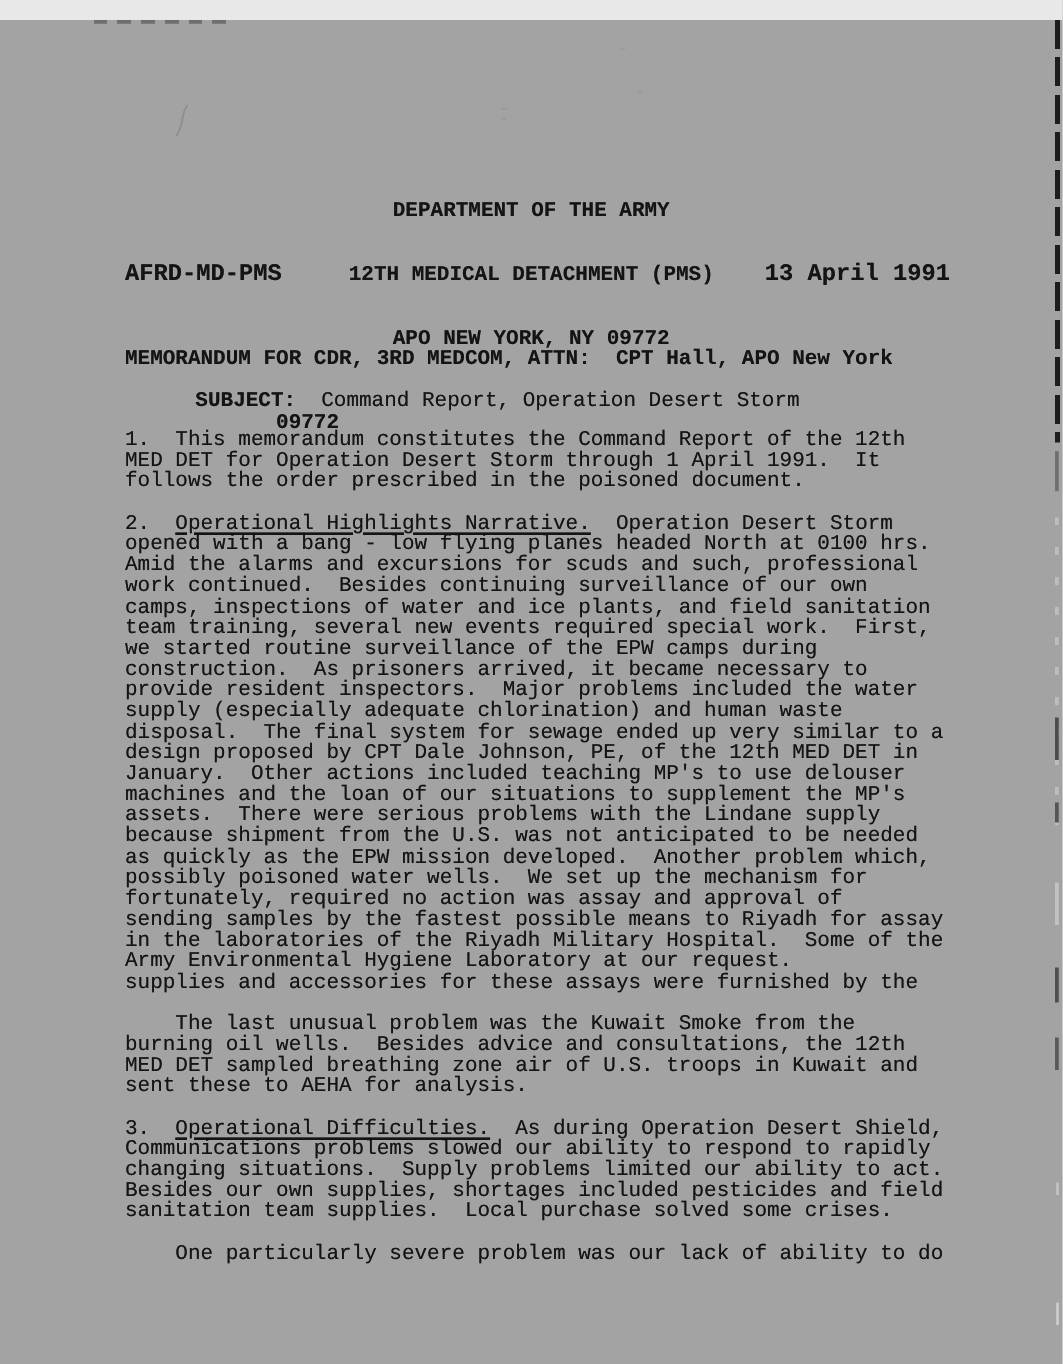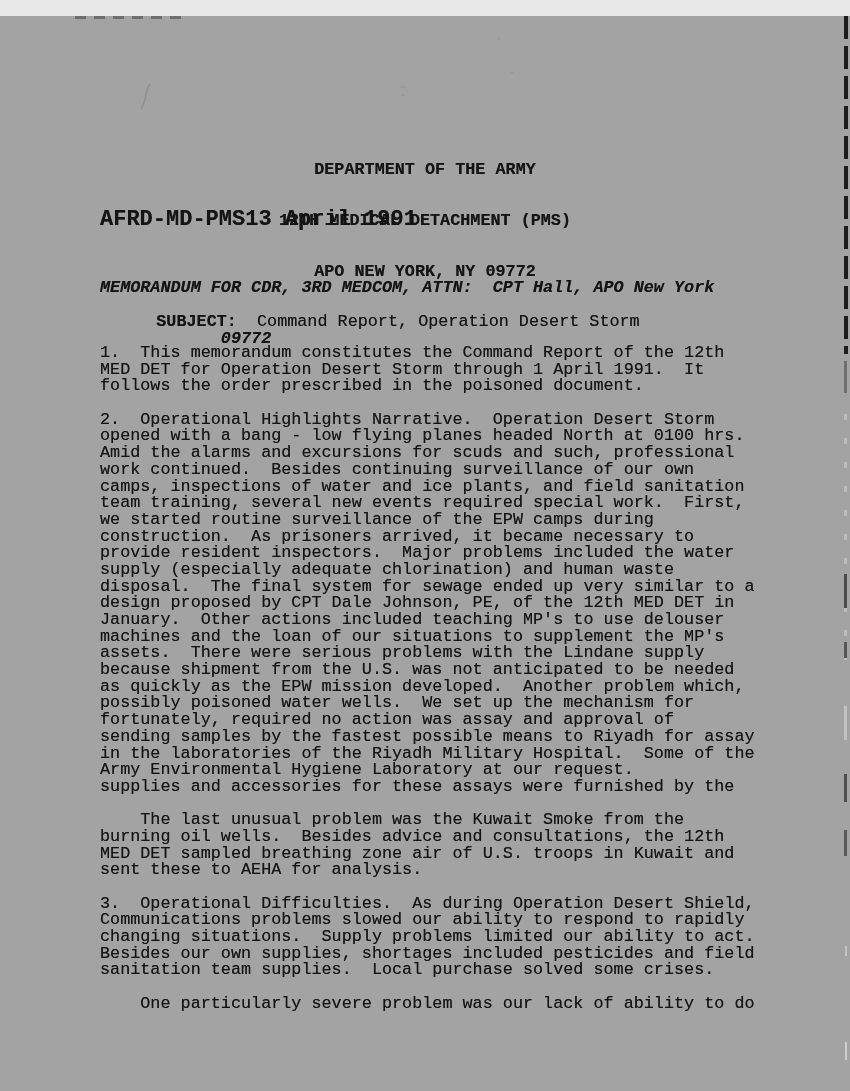--- a/index.html
+++ b/index.html
@@ -18,44 +18,44 @@
   .letterhead {
     position:absolute; top:111px; left:0; right:0;
     text-align:center; font-weight:bold;
     font-size:16.8px; line-height:17px;
     white-space:pre;
   }
 
   
   .ref-row {
     position:absolute; top:195px; left:100px; width:660px;
-    display:flex; justify-content:flex-start;
-    font-weight:bold; font-size:22px; line-height:17px; white-space:pre;
+    display:flex; justify-content:space-between;
+    font-weight:bold; font-size:19px; line-height:17px; white-space:pre;
   }
 
   
   .address {
     position:absolute; top:229px; left:100px;
-    font-weight:bold; font-size:16.8px; line-height:17px; white-space:pre;font-style:italic;
+    font-weight:bold; font-size:16.8px; line-height:17px; white-space:pre;
   }
 
   
   .subject {
     position:absolute; top:280px; left:116px;
     font-size:16.8px; line-height:17px; white-space:pre;
   }
   .subject .label { font-weight:bold; }
 
   
   .body-text {
     position:absolute; top:329px; left:100px; width:700px;
     font-size:16.8px;
   }
   .body-text .line { height:16.7px; line-height:16.7px; white-space:pre; }
-  .u { text-underline-offset:3px; text-decoration-thickness:1.5px; }
+  .u { text-decoration:underline; text-underline-offset:3px; text-decoration-thickness:1.5px; }
 
   
   .top-dashes {
     position:absolute; left:75px; top:0; width:113px; height:3px;
     background:repeating-linear-gradient(90deg,#6e6e6e 0 11px, transparent 11px 19px);
   }
   .edge { position:absolute; }
   .edge-a {
     right:2px; top:0; width:4px; height:338px;
     background:repeating-linear-gradient(180deg,#1d1d1d 0 23px, transparent 23px 30px);

